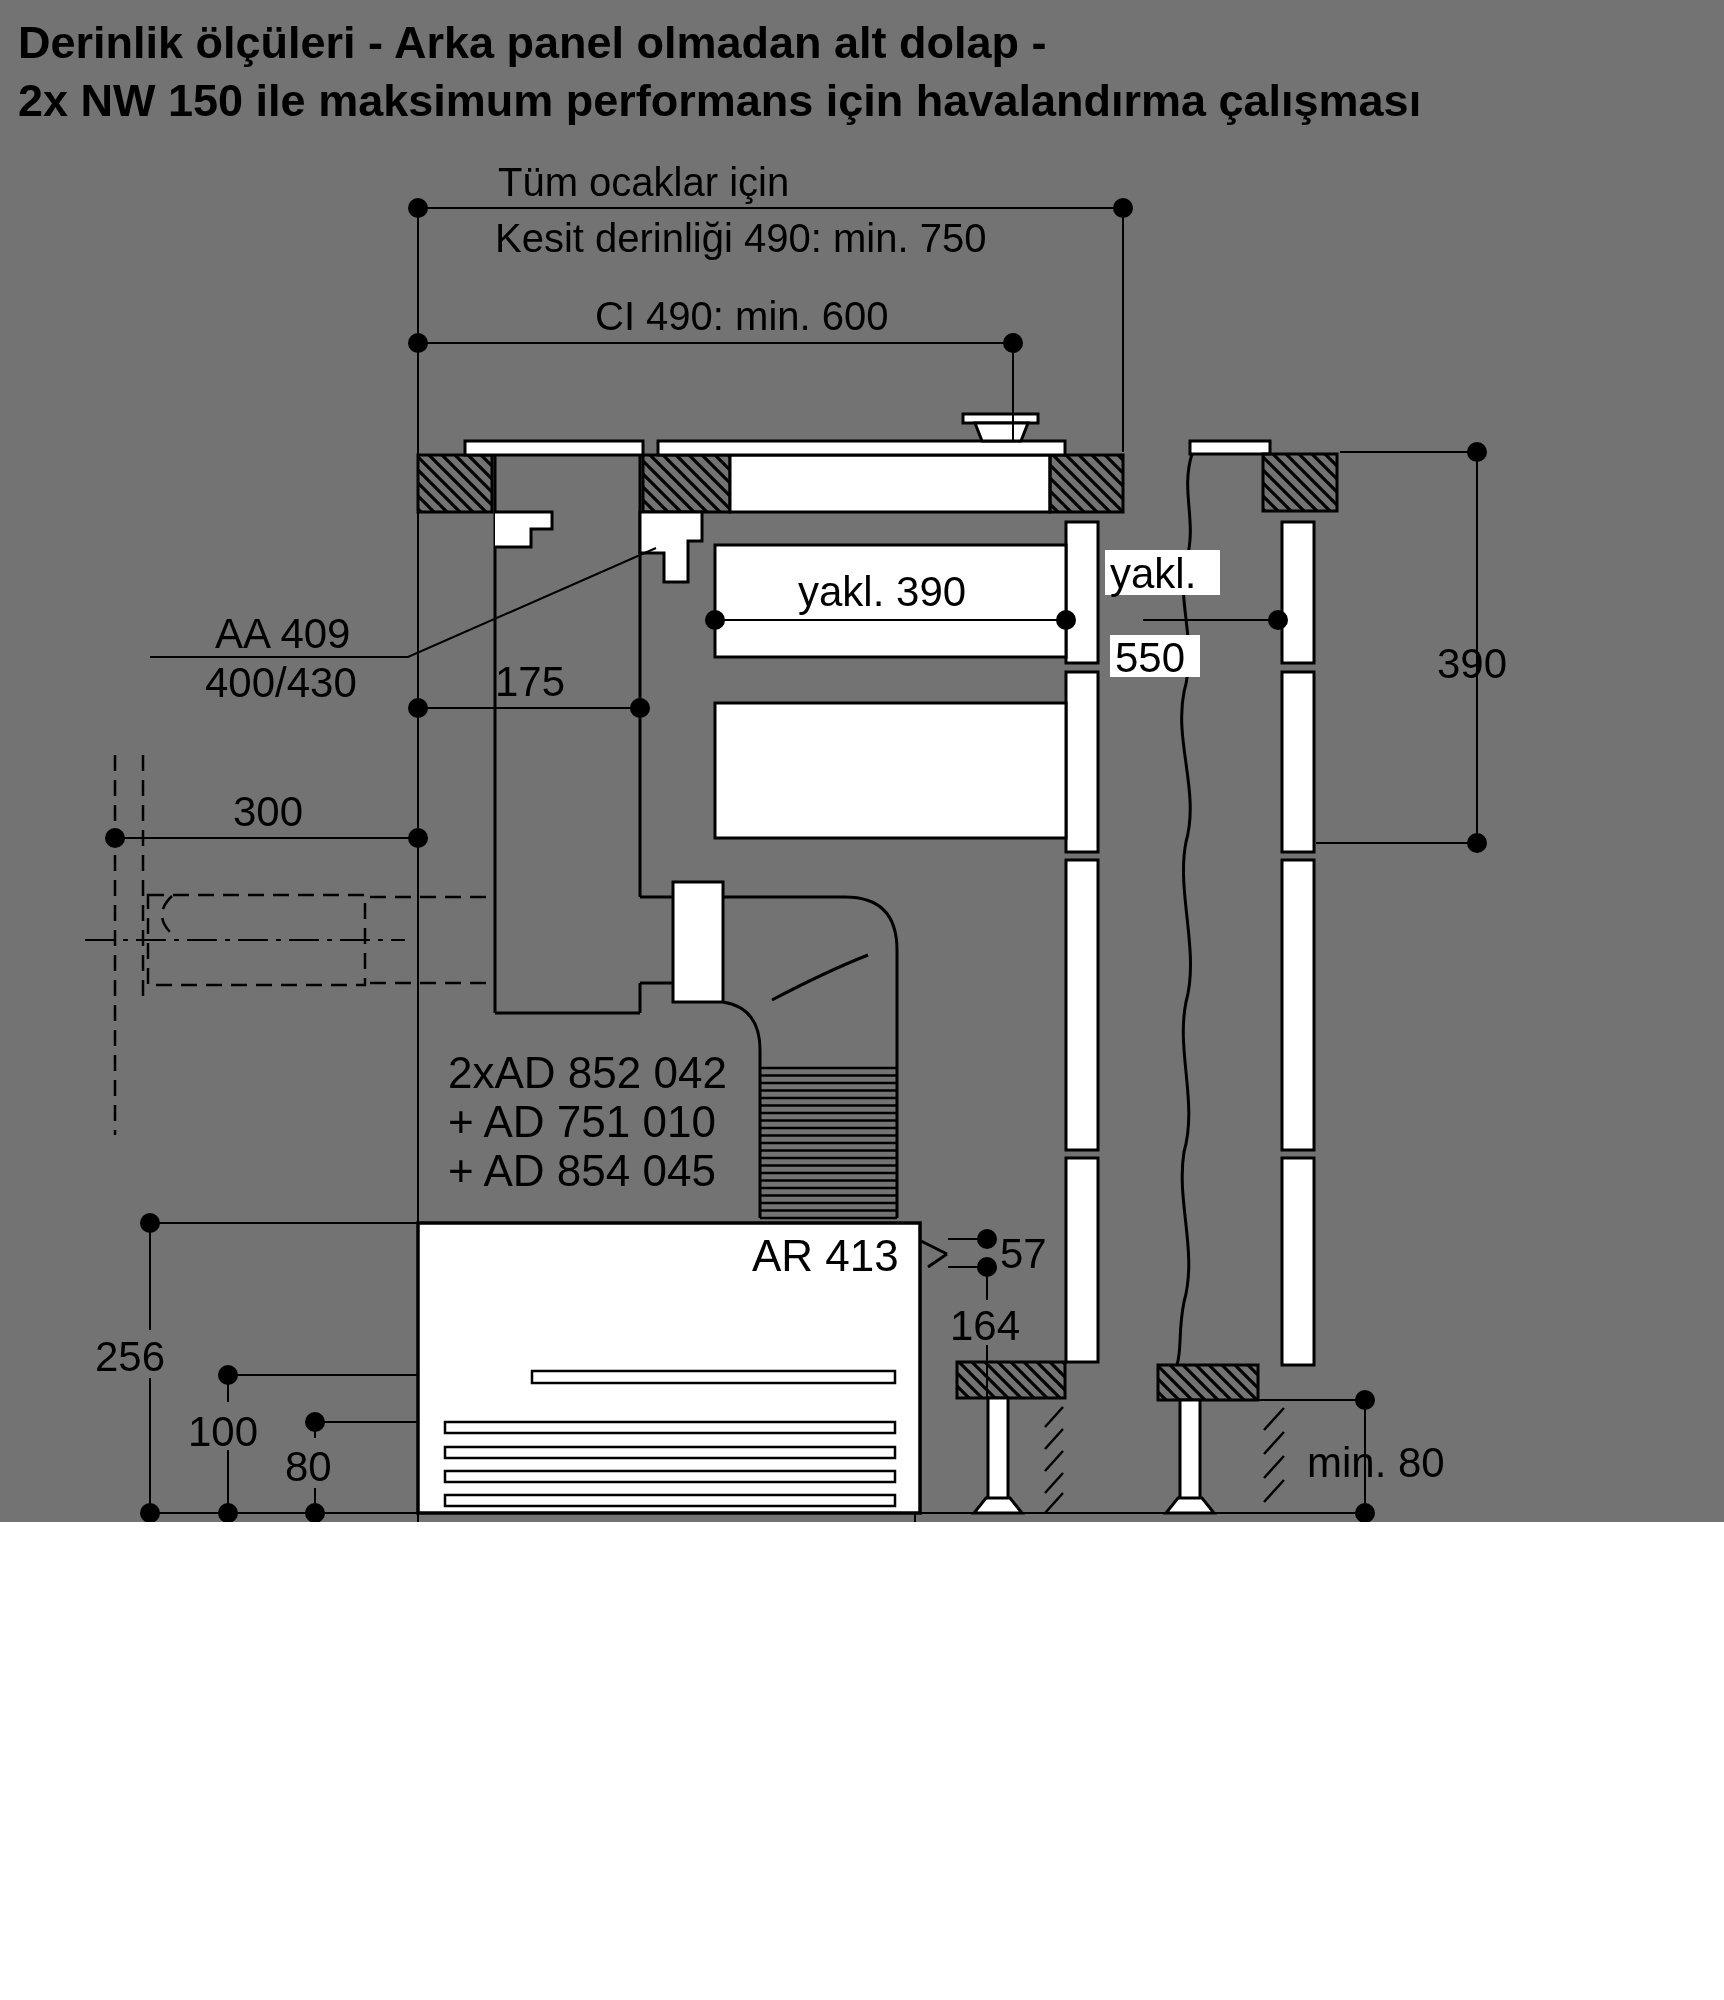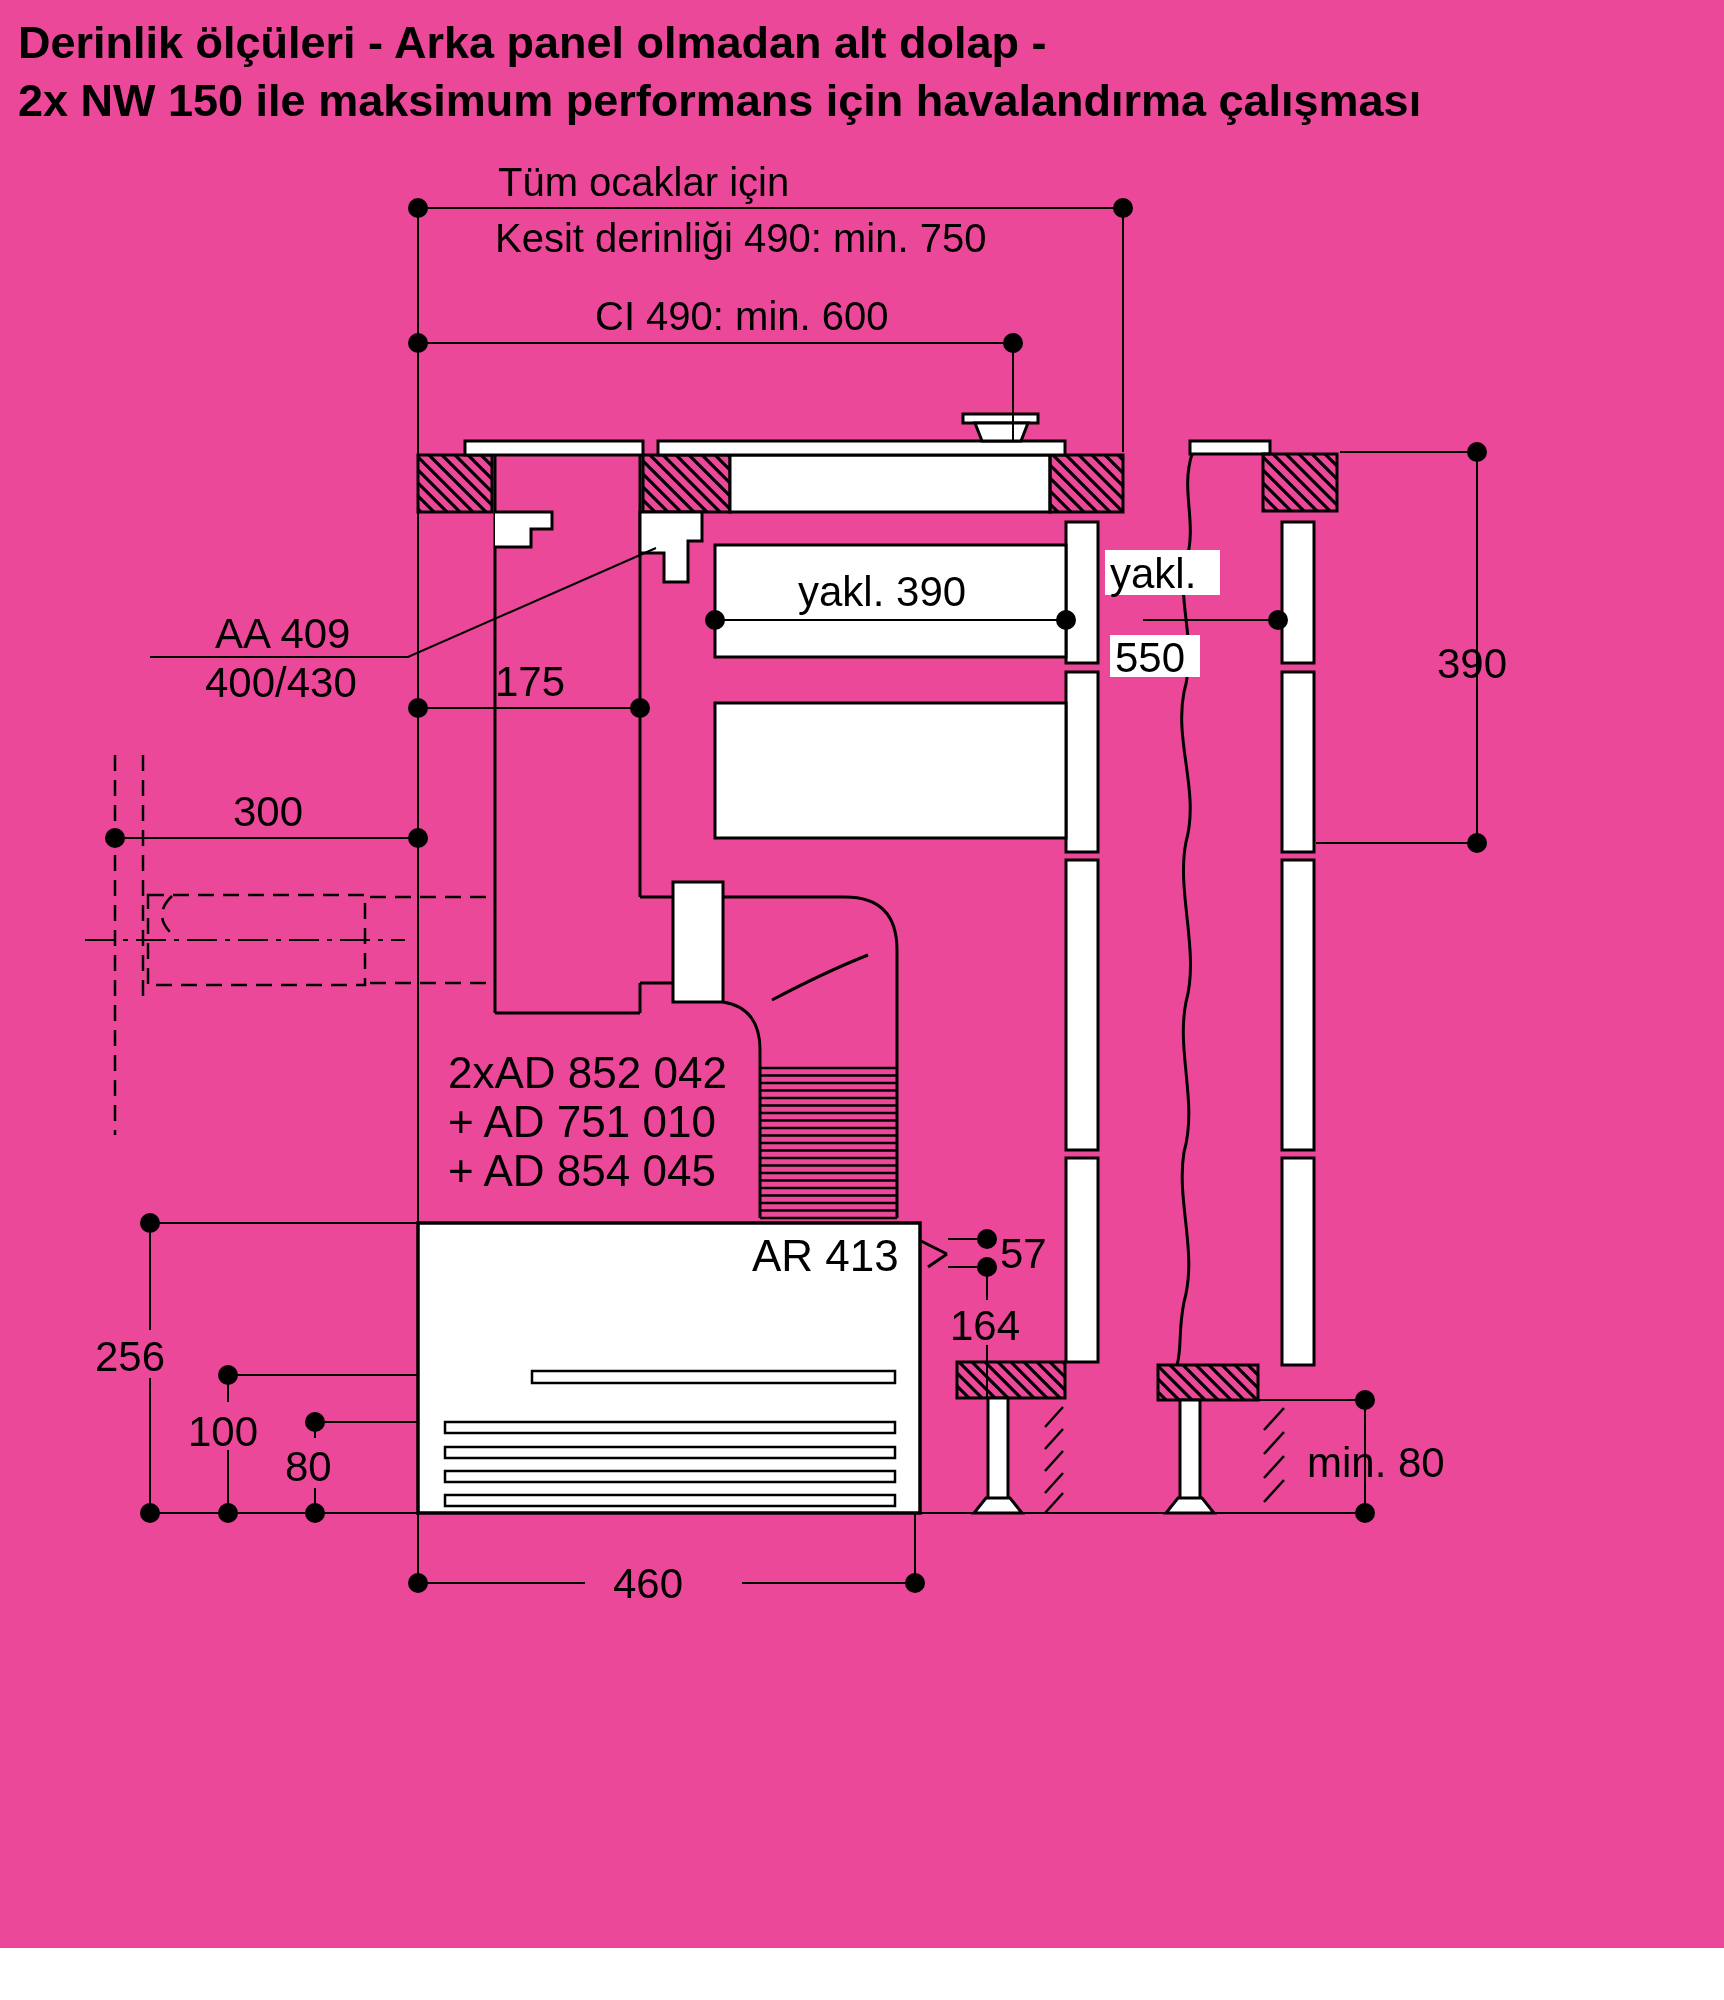--- a/index.html
+++ b/index.html
@@ -1,17 +1,17 @@
 <!DOCTYPE html>
 <html><head>
 <meta charset="utf-8">
 <style>
   html,body{margin:0;padding:0;background:#fff;}
   body{font-family:"Liberation Sans", sans-serif;}
-  .page{width:1724px;height:1948px;position:relative;background:#ec4899;overflow:hidden;}
+  .page{width:1724px;height:1522px;position:relative;background:#737373;overflow:hidden;}
   svg{display:block;}
   svg text{fill:#000;font-family:"Liberation Sans", sans-serif;}
   .t-title{font-size:45px;font-weight:bold;}
   .t-ann{font-size:40px;}
   .t-dim{font-size:42px;}
   .t-part{font-size:44px;}
   .struct{stroke:#000;stroke-width:3;fill:none;}
   .structw{stroke:#000;stroke-width:3;fill:#fff;}
   .thin{stroke:#000;stroke-width:2.5;fill:#fff;}
   .dim{stroke:#000;stroke-width:2;fill:none;}

